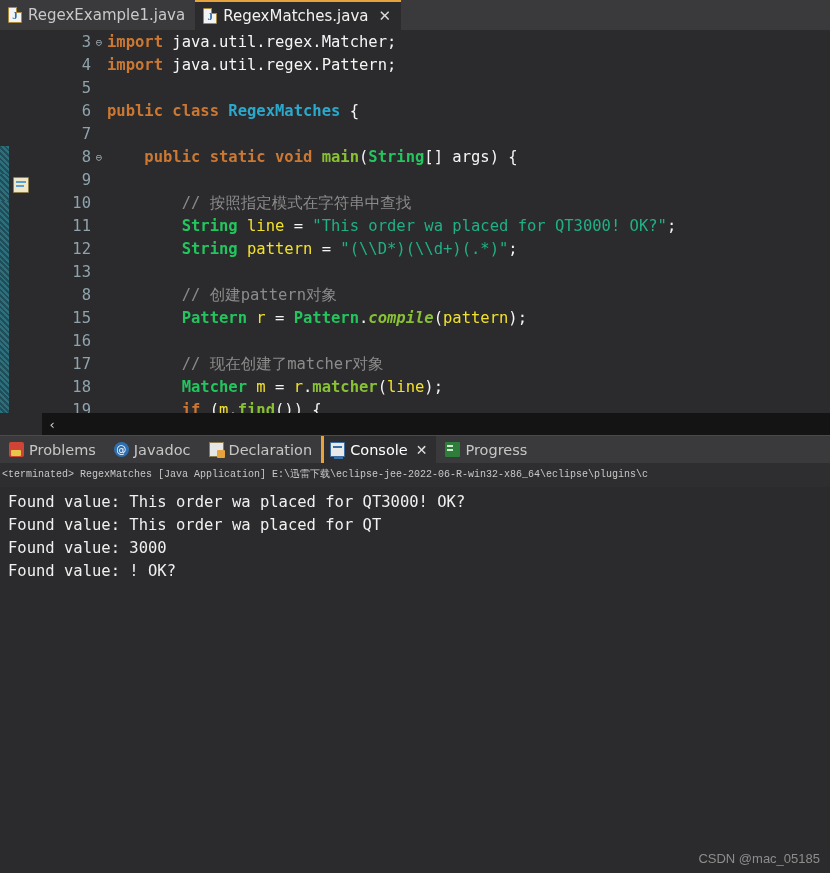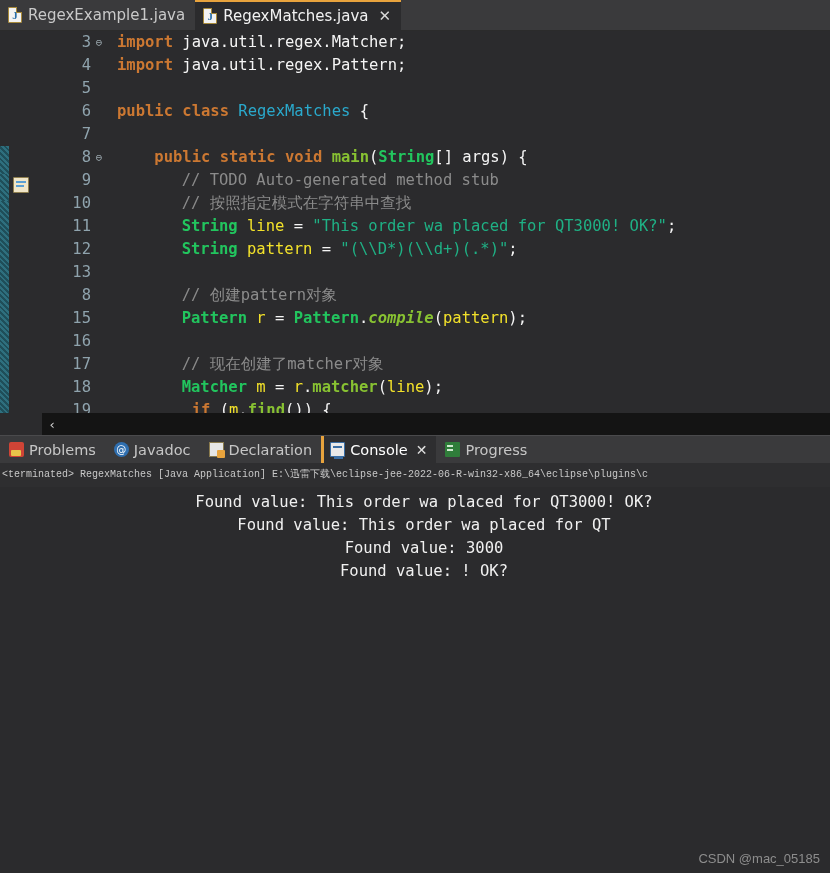--- a/index.html
+++ b/index.html
@@ -114,28 +114,28 @@
     color: #8fa3ad; font-size: 15.5px;
     font-family: "DejaVu Sans Mono", monospace;
   }
   .fold {
     width: 12px; flex: none; text-align: center; color: #9aa7ad; font-size: 11px;
     line-height: 23px;
   }
   .src { padding-left: 2px; }
 
   
-  .kw   { color: #cc7832; font-weight: bold; margin-left: 10px; }
+  .kw   { color: #cc7832; font-weight: bold; }
   .typ  { color: #22c55e; font-weight: bold; }
   .var  { color: #f2e12a; font-weight: normal; }
   .str  { color: #1fb185; }
   .cmt  { color: #8b8b8b; }
   .mth  { color: #88c232; font-weight: bold; }
   .mthi { color: #88c232; font-weight: bold; font-style: italic; }
-  .cls  { color: #2aa9cc; font-weight: normal; }
+  .cls  { color: #2aa9cc; font-weight: bold; }
   .plain{ color: #f5f5f5; }
 
   
   .hscroll {
     height: 22px; flex: none; background: #2b2b2d;
     display: flex; align-items: stretch; padding-left: 42px;
   }
   .hscroll-track {
     flex: 1; background: #141414; display: flex; align-items: center;
   }
@@ -208,25 +208,24 @@
     font-family: Liberation Mono, monospace;
     padding: 3px 0 3px 2px;
     white-space: nowrap;
     overflow: hidden;
     height: 24px;
     line-height: 18px;
   }
   .console-out {
     flex: 1;
     background: #2b2b2d;
-    padding: 4px 0 0 18px;
+    padding: 4px 0 0 8px;
     overflow: hidden;
     position: relative;
     min-height: 0;
-    text-align: center;
   }
   .cline {
     font-family: "DejaVu Sans Mono", monospace;
     font-size: 15.5px;
     line-height: 23px;
     color: #f0f0f0;
     white-space: pre;
   }
   .watermark {
     position: absolute;
@@ -265,21 +264,21 @@
         <span class="pad"></span>
       </div>
     </div>
     <div class="code-area" id="code-area">
         <div class="line"><span class="ln">3</span><span class="fold">⊖</span><span class="src"><span class="kw">import</span><span class="plain"> java.util.regex.Matcher;</span></span></div>
         <div class="line"><span class="ln">4</span><span class="fold"></span><span class="src"><span class="kw">import</span><span class="plain"> java.util.regex.Pattern;</span></span></div>
         <div class="line"><span class="ln">5</span><span class="fold"></span><span class="src"></span></div>
         <div class="line"><span class="ln">6</span><span class="fold"></span><span class="src"><span class="kw">public class </span><span class="cls">RegexMatches</span><span class="plain"> {</span></span></div>
         <div class="line"><span class="ln">7</span><span class="fold"></span><span class="src"></span></div>
         <div class="line"><span class="ln">8</span><span class="fold">⊖</span><span class="src"><span class="plain">    </span><span class="kw">public static void </span><span class="mth">main</span><span class="plain">(</span><span class="typ">String</span><span class="plain">[] args) {</span></span></div>
-        <div class="line"><span class="ln">9</span><span class="fold"></span><span class="src"><span class="plain">        </span><span class="cmt">// TODO Auto-generated method stub</span></span></div>
+        <div class="line"><span class="ln">9</span><span class="fold"></span><span class="src"><span class="plain">        </span></span></div>
         <div class="line"><span class="ln">10</span><span class="fold"></span><span class="src"><span class="plain">        </span><span class="cmt">// 按照指定模式在字符串中查找</span></span></div>
         <div class="line"><span class="ln">11</span><span class="fold"></span><span class="src"><span class="plain">        </span><span class="typ">String</span><span class="plain"> </span><span class="var">line</span><span class="plain"> = </span><span class="str">"This order wa placed for QT3000! OK?"</span><span class="plain">;</span></span></div>
         <div class="line"><span class="ln">12</span><span class="fold"></span><span class="src"><span class="plain">        </span><span class="typ">String</span><span class="plain"> </span><span class="var">pattern</span><span class="plain"> = </span><span class="str">"(\\D*)(\\d+)(.*)"</span><span class="plain">;</span></span></div>
         <div class="line"><span class="ln">13</span><span class="fold"></span><span class="src"></span></div>
         <div class="line"><span class="ln">8</span><span class="fold"></span><span class="src"><span class="plain">        </span><span class="cmt">// 创建pattern对象</span></span></div>
         <div class="line"><span class="ln">15</span><span class="fold"></span><span class="src"><span class="plain">        </span><span class="typ">Pattern</span><span class="plain"> </span><span class="var">r</span><span class="plain"> = </span><span class="typ">Pattern</span><span class="plain">.</span><span class="mthi">compile</span><span class="plain">(</span><span class="var">pattern</span><span class="plain">);</span></span></div>
         <div class="line"><span class="ln">16</span><span class="fold"></span><span class="src"></span></div>
         <div class="line"><span class="ln">17</span><span class="fold"></span><span class="src"><span class="plain">        </span><span class="cmt">// 现在创建了matcher对象</span></span></div>
         <div class="line"><span class="ln">18</span><span class="fold"></span><span class="src"><span class="plain">        </span><span class="typ">Matcher</span><span class="plain"> </span><span class="var">m</span><span class="plain"> = </span><span class="var">r</span><span class="plain">.</span><span class="mth">matcher</span><span class="plain">(</span><span class="var">line</span><span class="plain">);</span></span></div>
         <div class="line"><span class="ln">19</span><span class="fold"></span><span class="src"><span class="plain">        </span><span class="kw">if</span><span class="plain"> (</span><span class="var">m</span><span class="plain">.</span><span class="mth">find</span><span class="plain">()) {</span></span></div>

